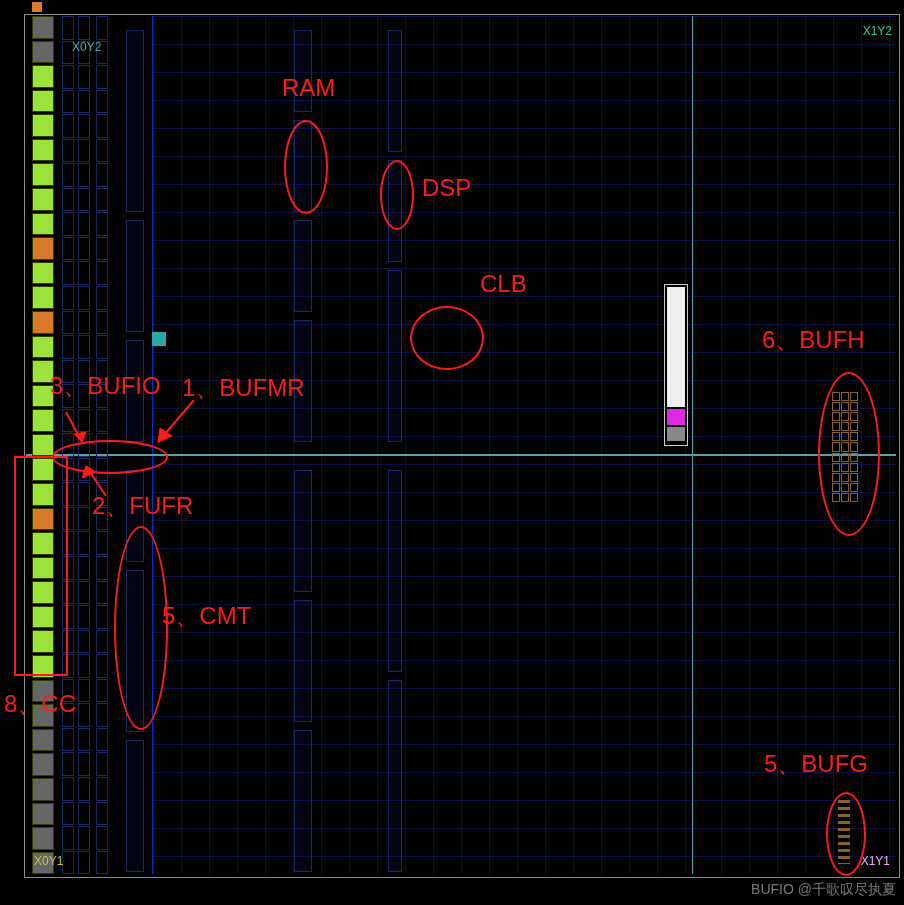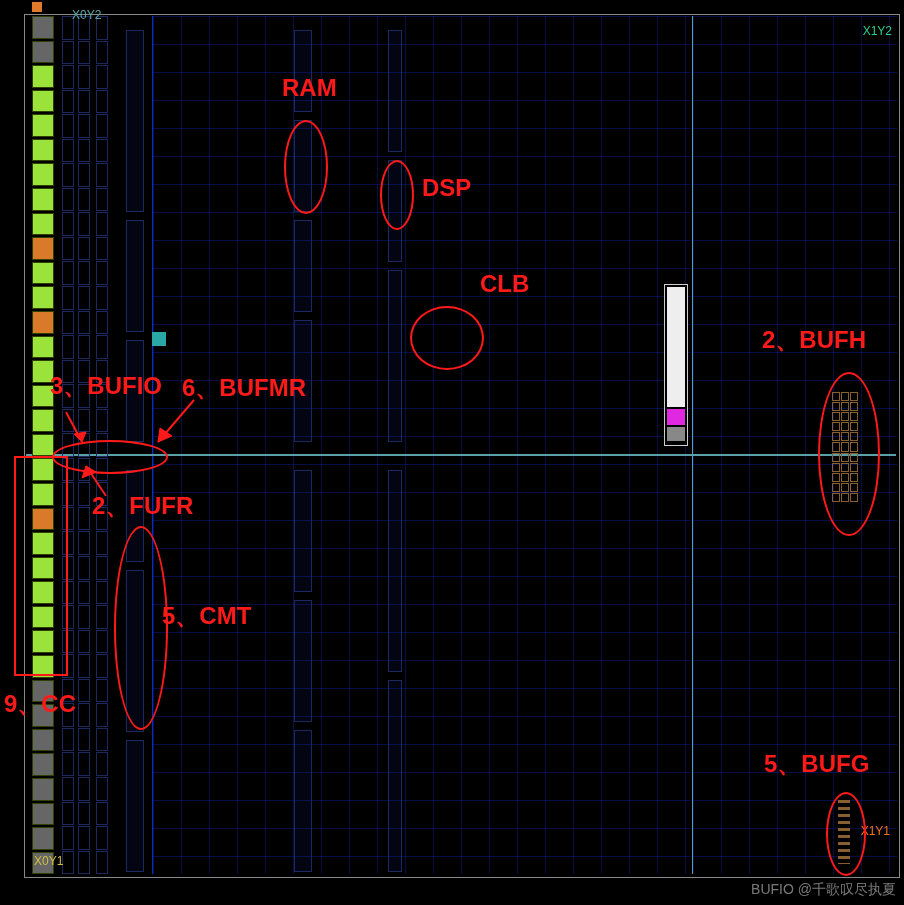--- a/index.html
+++ b/index.html
@@ -67,32 +67,32 @@
   .white-block {
     position: absolute; left: 664px; top: 284px; width: 22px; height: 160px;
     background: #000; border: 1px solid #ccc;
   }
   .white-top { position:absolute; left:2px; top:2px; width:18px; height:120px; background:#eee;}
   .magenta { position:absolute; left:2px; top:124px; width:18px; height:16px; background:#e028e0;}
   .grey2 { position:absolute; left:2px; top:142px; width:18px; height:14px; background:#888;}
   .coord {
     position: absolute; font-size: 12px;
   }
-  .coord.tl { left: 72px; top: 8px; color: #5aa8a8; }
+  .coord.tl { left: 72px; top: 40px; color: #5aa8a8; }
   .coord.tr { right: 12px; top: 24px; color: #2ad08a; }
   .coord.bl { left: 34px; top: 854px; color: #d0c040; }
-  .coord.br { right: 14px; top: 824px; color: #f97316; }
+  .coord.br { right: 14px; top: 854px; color: #f0abfc; }
   .watermark {
     position: absolute; right: 8px; bottom: 6px;
     color: rgba(200,200,200,0.6); font-size: 14px;
   }
   .annot {
     position: absolute;
     color: #ff1a1a;
-    font-weight: bold;
+    font-weight: normal;
     font-size: 24px;
     white-space: nowrap;
   }
   .ellipse {
     position: absolute;
     border: 2px solid #ff1a1a;
     border-radius: 50%;
     background: transparent;
   }
   .rect-annot {
@@ -353,27 +353,27 @@
 <div class="ellipse" style="left:410px; top:306px; width:70px; height:60px"></div>
 <div class="ellipse" style="left:818px; top:372px; width:58px; height:160px"></div>
 <div class="ellipse" style="left:826px; top:792px; width:36px; height:80px"></div>
 <div class="ellipse" style="left:52px; top:440px; width:112px; height:30px"></div>
 <div class="ellipse" style="left:114px; top:526px; width:50px; height:200px"></div>
 <div class="rect-annot" style="left:14px; top:456px; width:50px; height:216px"></div>
 
 <span class="annot" style="left:282px; top:74px">RAM</span>
 <span class="annot" style="left:422px; top:174px">DSP</span>
 <span class="annot" style="left:480px; top:270px">CLB</span>
-<span class="annot" style="left:762px; top:324px">2、BUFH</span>
+<span class="annot" style="left:762px; top:324px">6、BUFH</span>
 <span class="annot" style="left:764px; top:748px">5、BUFG</span>
 <span class="annot" style="left:50px; top:370px">3、BUFIO</span>
-<span class="annot" style="left:182px; top:372px">6、BUFMR</span>
+<span class="annot" style="left:182px; top:372px">1、BUFMR</span>
 <span class="annot" style="left:92px; top:490px">2、FUFR</span>
 <span class="annot" style="left:162px; top:600px">5、CMT</span>
-<span class="annot" style="left:4px; top:688px">9、CC</span>
+<span class="annot" style="left:4px; top:688px">8、CC</span>
 
 <svg class="arrow" style="left:60px; top:408px; width:40px; height:40px">
   <line x1="6" y1="4" x2="22" y2="34" stroke-width="2"></line>
   <polygon points="22,34 14,26 26,24"></polygon>
 </svg>
 <svg class="arrow" style="left:150px; top:398px; width:50px; height:50px">
   <line x1="44" y1="2" x2="8" y2="44" stroke-width="2"></line>
   <polygon points="8,44 10,30 22,38"></polygon>
 </svg>
 <svg class="arrow" style="left:78px; top:460px; width:40px; height:40px">

